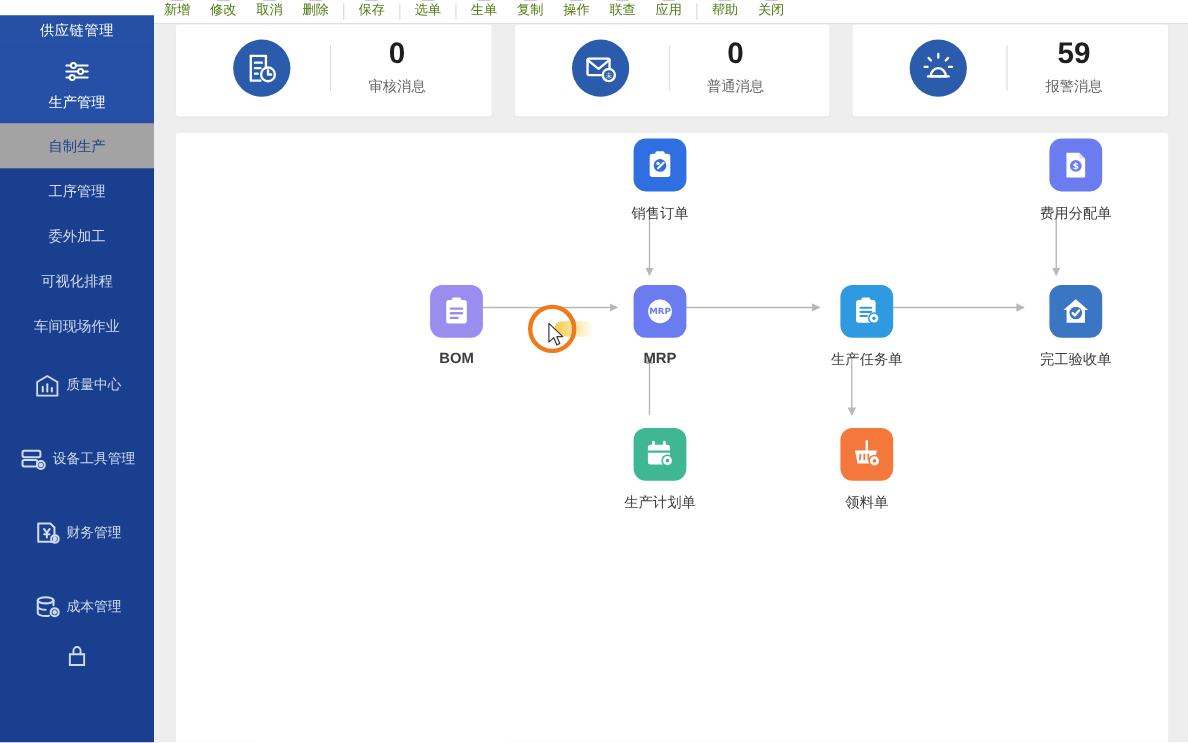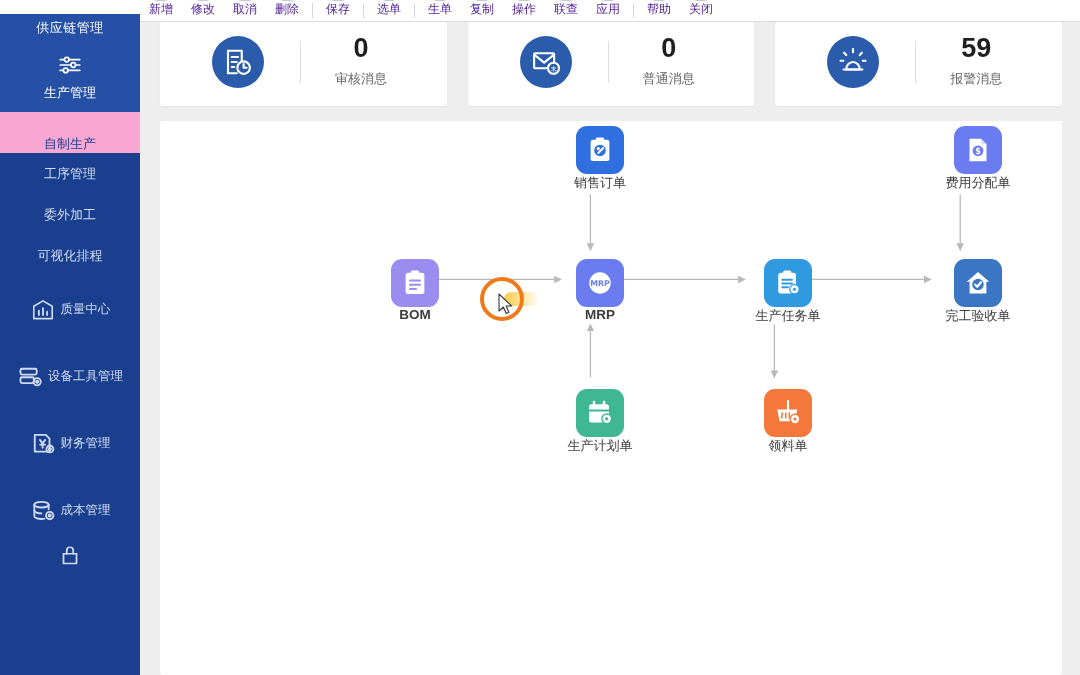--- a/index.html
+++ b/index.html
@@ -18,21 +18,21 @@
     border-bottom: 1px solid #d9dde3;
     display: flex; align-items: flex-end;
     overflow: hidden;
     z-index: 40;
   }
   .tb-item {
     position: relative;
     height: 22px;
     display: flex; align-items: flex-end; justify-content: center;
     padding: 0 9px 3px 9px;
-    font-size: 12px; color: #4c1d95;
+    font-size: 12px; color: #4d7c0f;
     white-space: nowrap;
     cursor: default;
   }
   .tb-item .tb-glyph {
     position: absolute; top: -9px; left: 50%; transform: translateX(-50%);
     width: 13px; height: 11px;
     border: 1px solid #b9c3cf;
     border-radius: 2px;
     background: #f4f7fa;
     opacity: .85;
@@ -62,21 +62,21 @@
     gap: 6px;
   }
   .sb-group .sb-label { color: #ffffff; font-size: 13px; }
   .sb-sub {
     height: 41px;
     display: flex; align-items: center; justify-content: center;
     color: #cfdcf2; font-size: 13px;
     cursor: pointer;
   }
   .sb-sub.active {
-    background: #f9a8d4; color: #1b3f8f; align-items: flex-end;
+    background: #a3a3a3; color: #1b3f8f;
   }
   .sb-main {
     height: 67px;
     display: flex; flex-direction: row; align-items: center; justify-content: center;
     gap: 5px; cursor: pointer;
   }
   .sb-main .sb-label { color: #cfdcf2; font-size: 12.5px; }
   .sb-icon { width: 26px; height: 26px; display: block; }
   .sb-icon svg { width: 26px; height: 26px; display: block; }
   .sb-partial {
@@ -158,21 +158,21 @@
     width: 90px;
     display: flex; flex-direction: column; align-items: center;
     cursor: pointer;
   }
   .node-ico {
     width: 48px; height: 48px; border-radius: 11px;
     display: flex; align-items: center; justify-content: center;
   }
   .node-ico svg { width: 30px; height: 30px; display: block; }
   .node-lbl {
-    font-size: 13px; color: #3d3d3d; white-space: nowrap;
+    margin-top: 11px; font-size: 13px; color: #3d3d3d; white-space: nowrap;
   }
   .node-lbl.en { font-size: 13.5px; color: #3d3d3d; font-weight: bold; }
 
   
   .arrows { position: absolute; inset: 0; pointer-events: none; }
 </style>
 </head>
 <body>
 
 <div id="app">
@@ -261,20 +261,23 @@
           <span>自制生产</span>
         </div>
         <div class="sb-sub">
           <span>工序管理</span>
         </div>
         <div class="sb-sub">
           <span>委外加工</span>
         </div>
         <div class="sb-sub">
           <span>可视化排程</span>
+        </div>
+        <div class="sb-sub">
+          <span>车间现场作业</span>
         </div>
       </div>
     <div id="sb-mains">
         <div class="sb-main">
           <span class="sb-icon">
             <svg viewBox="0 0 24 24">
               <g fill="none" stroke="#cfdcf2" stroke-width="1.7" stroke-linecap="round" stroke-linejoin="round">
         <path d="M3.5 20 V8.6 L12 3.6 L20.5 8.6 V20 z" stroke-width="1.5"></path>
         <line x1="8.2" y1="16.6" x2="8.2" y2="12.6"></line>
         <line x1="12" y1="16.6" x2="12" y2="10.4"></line>

